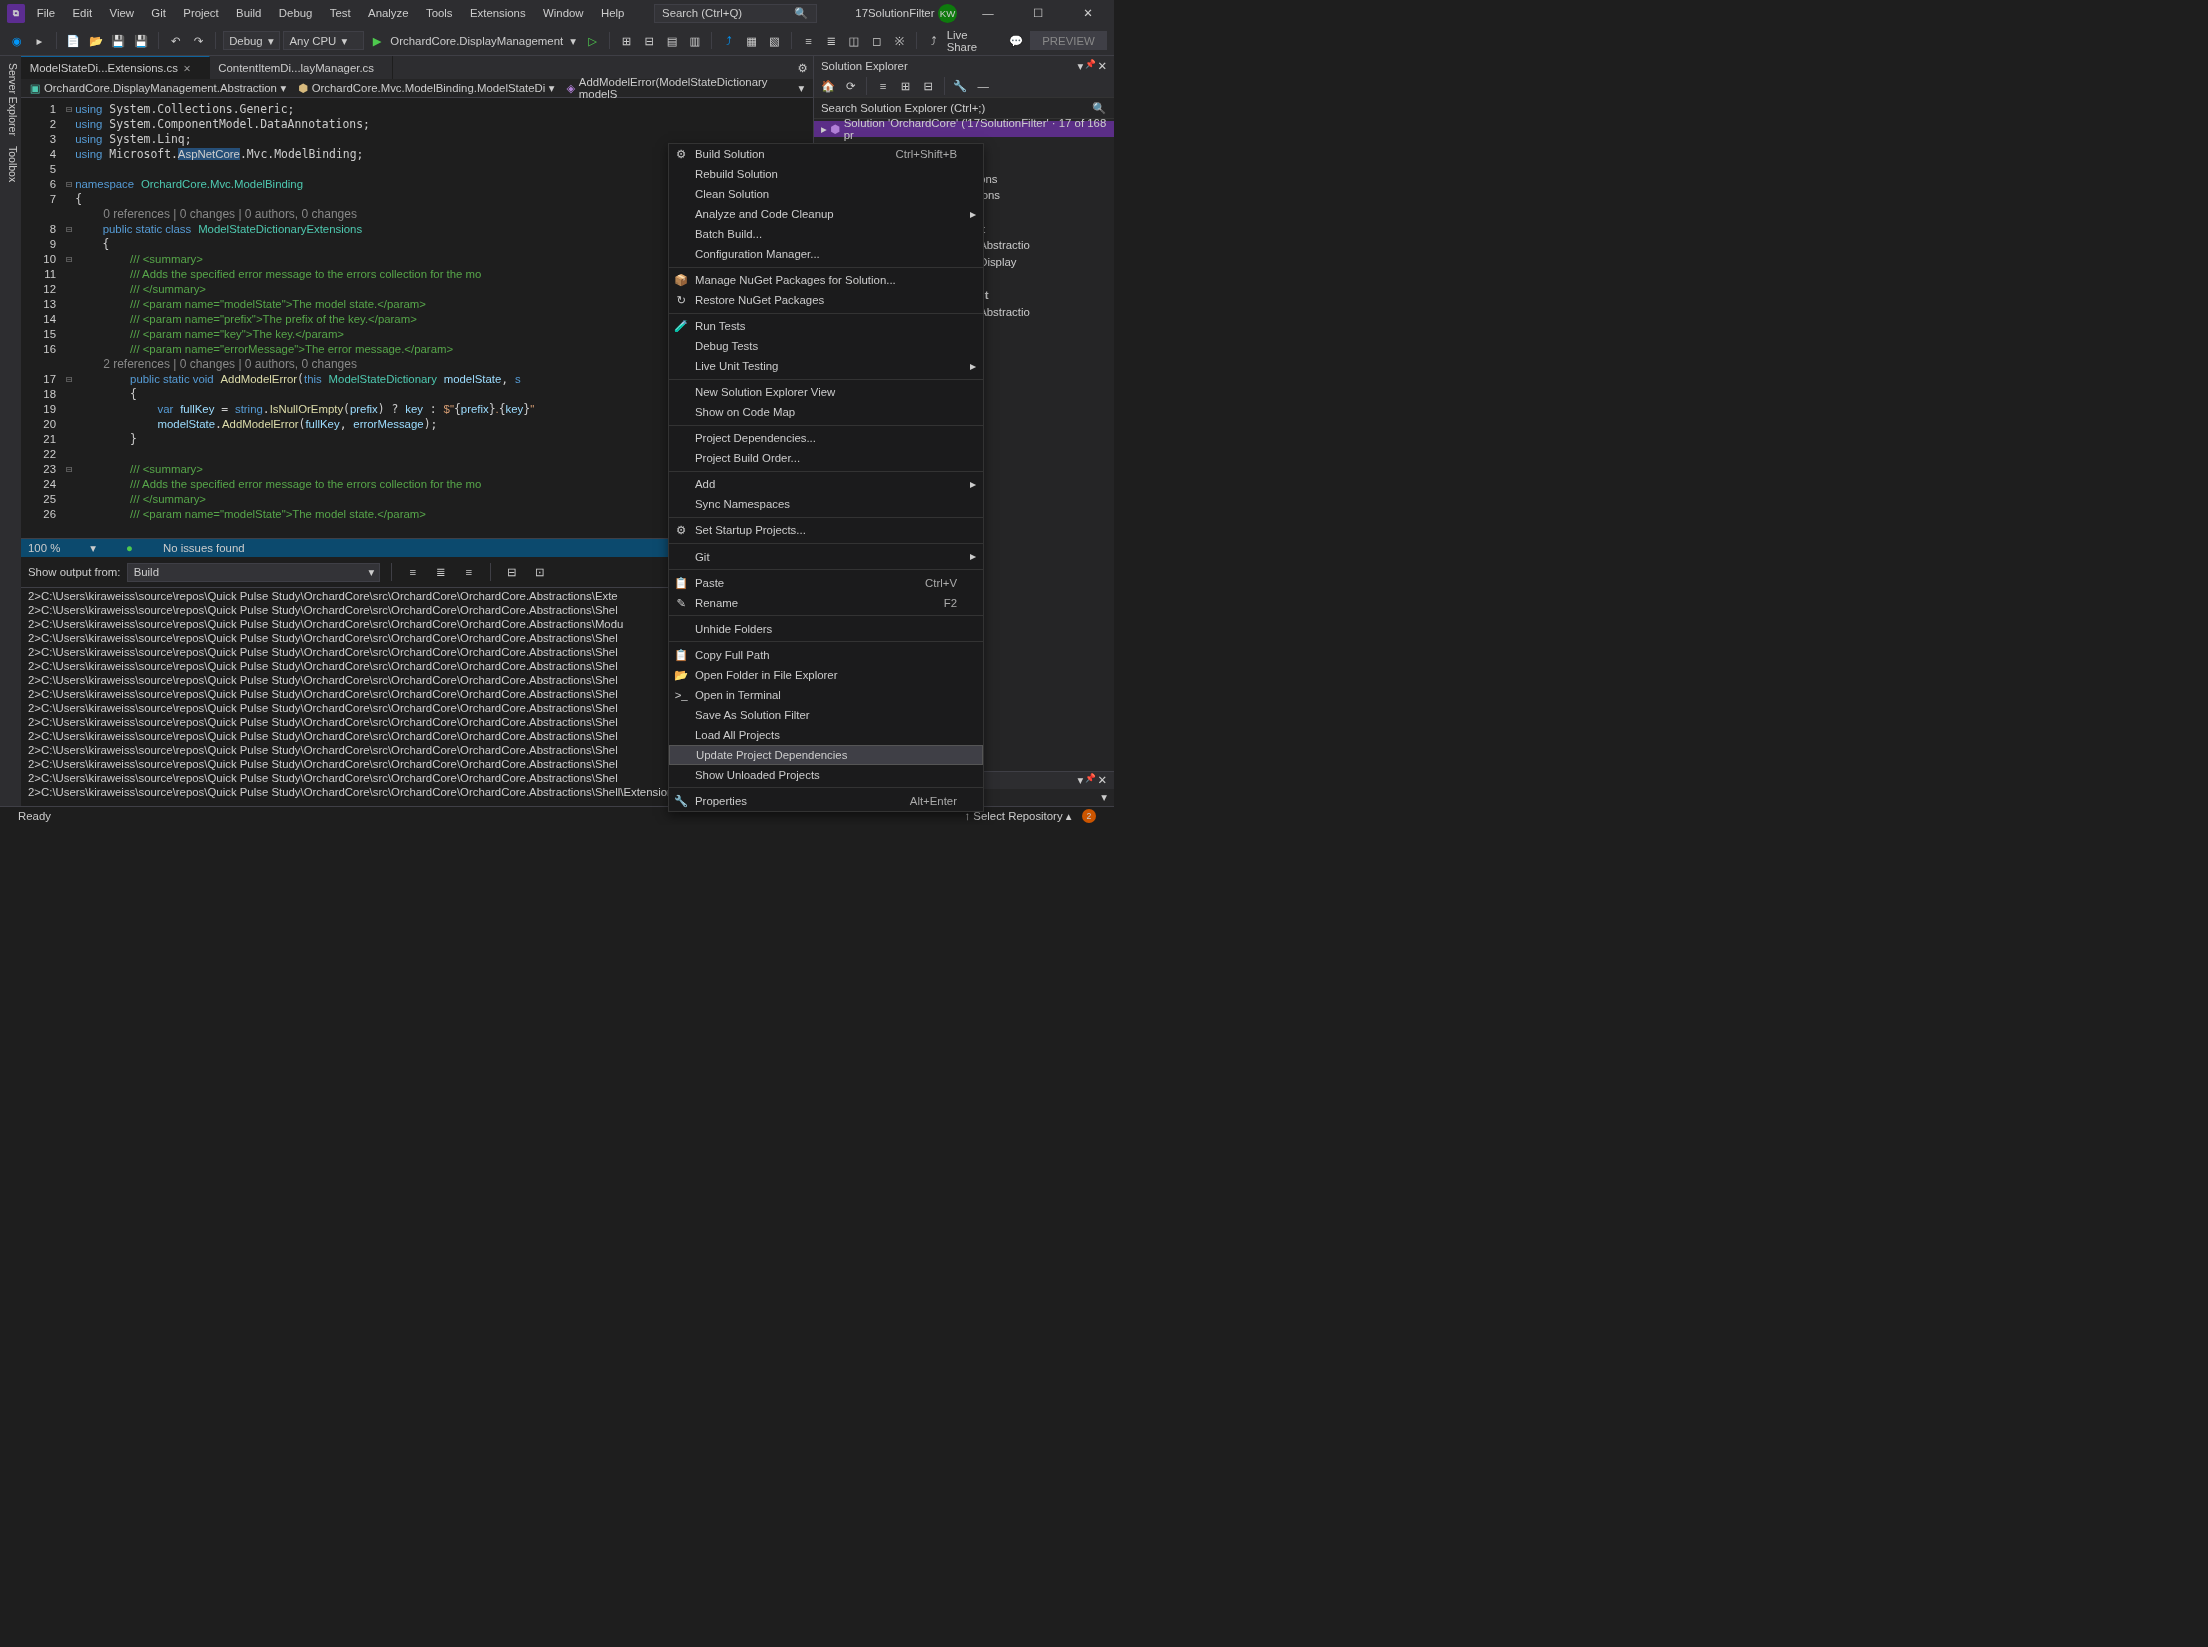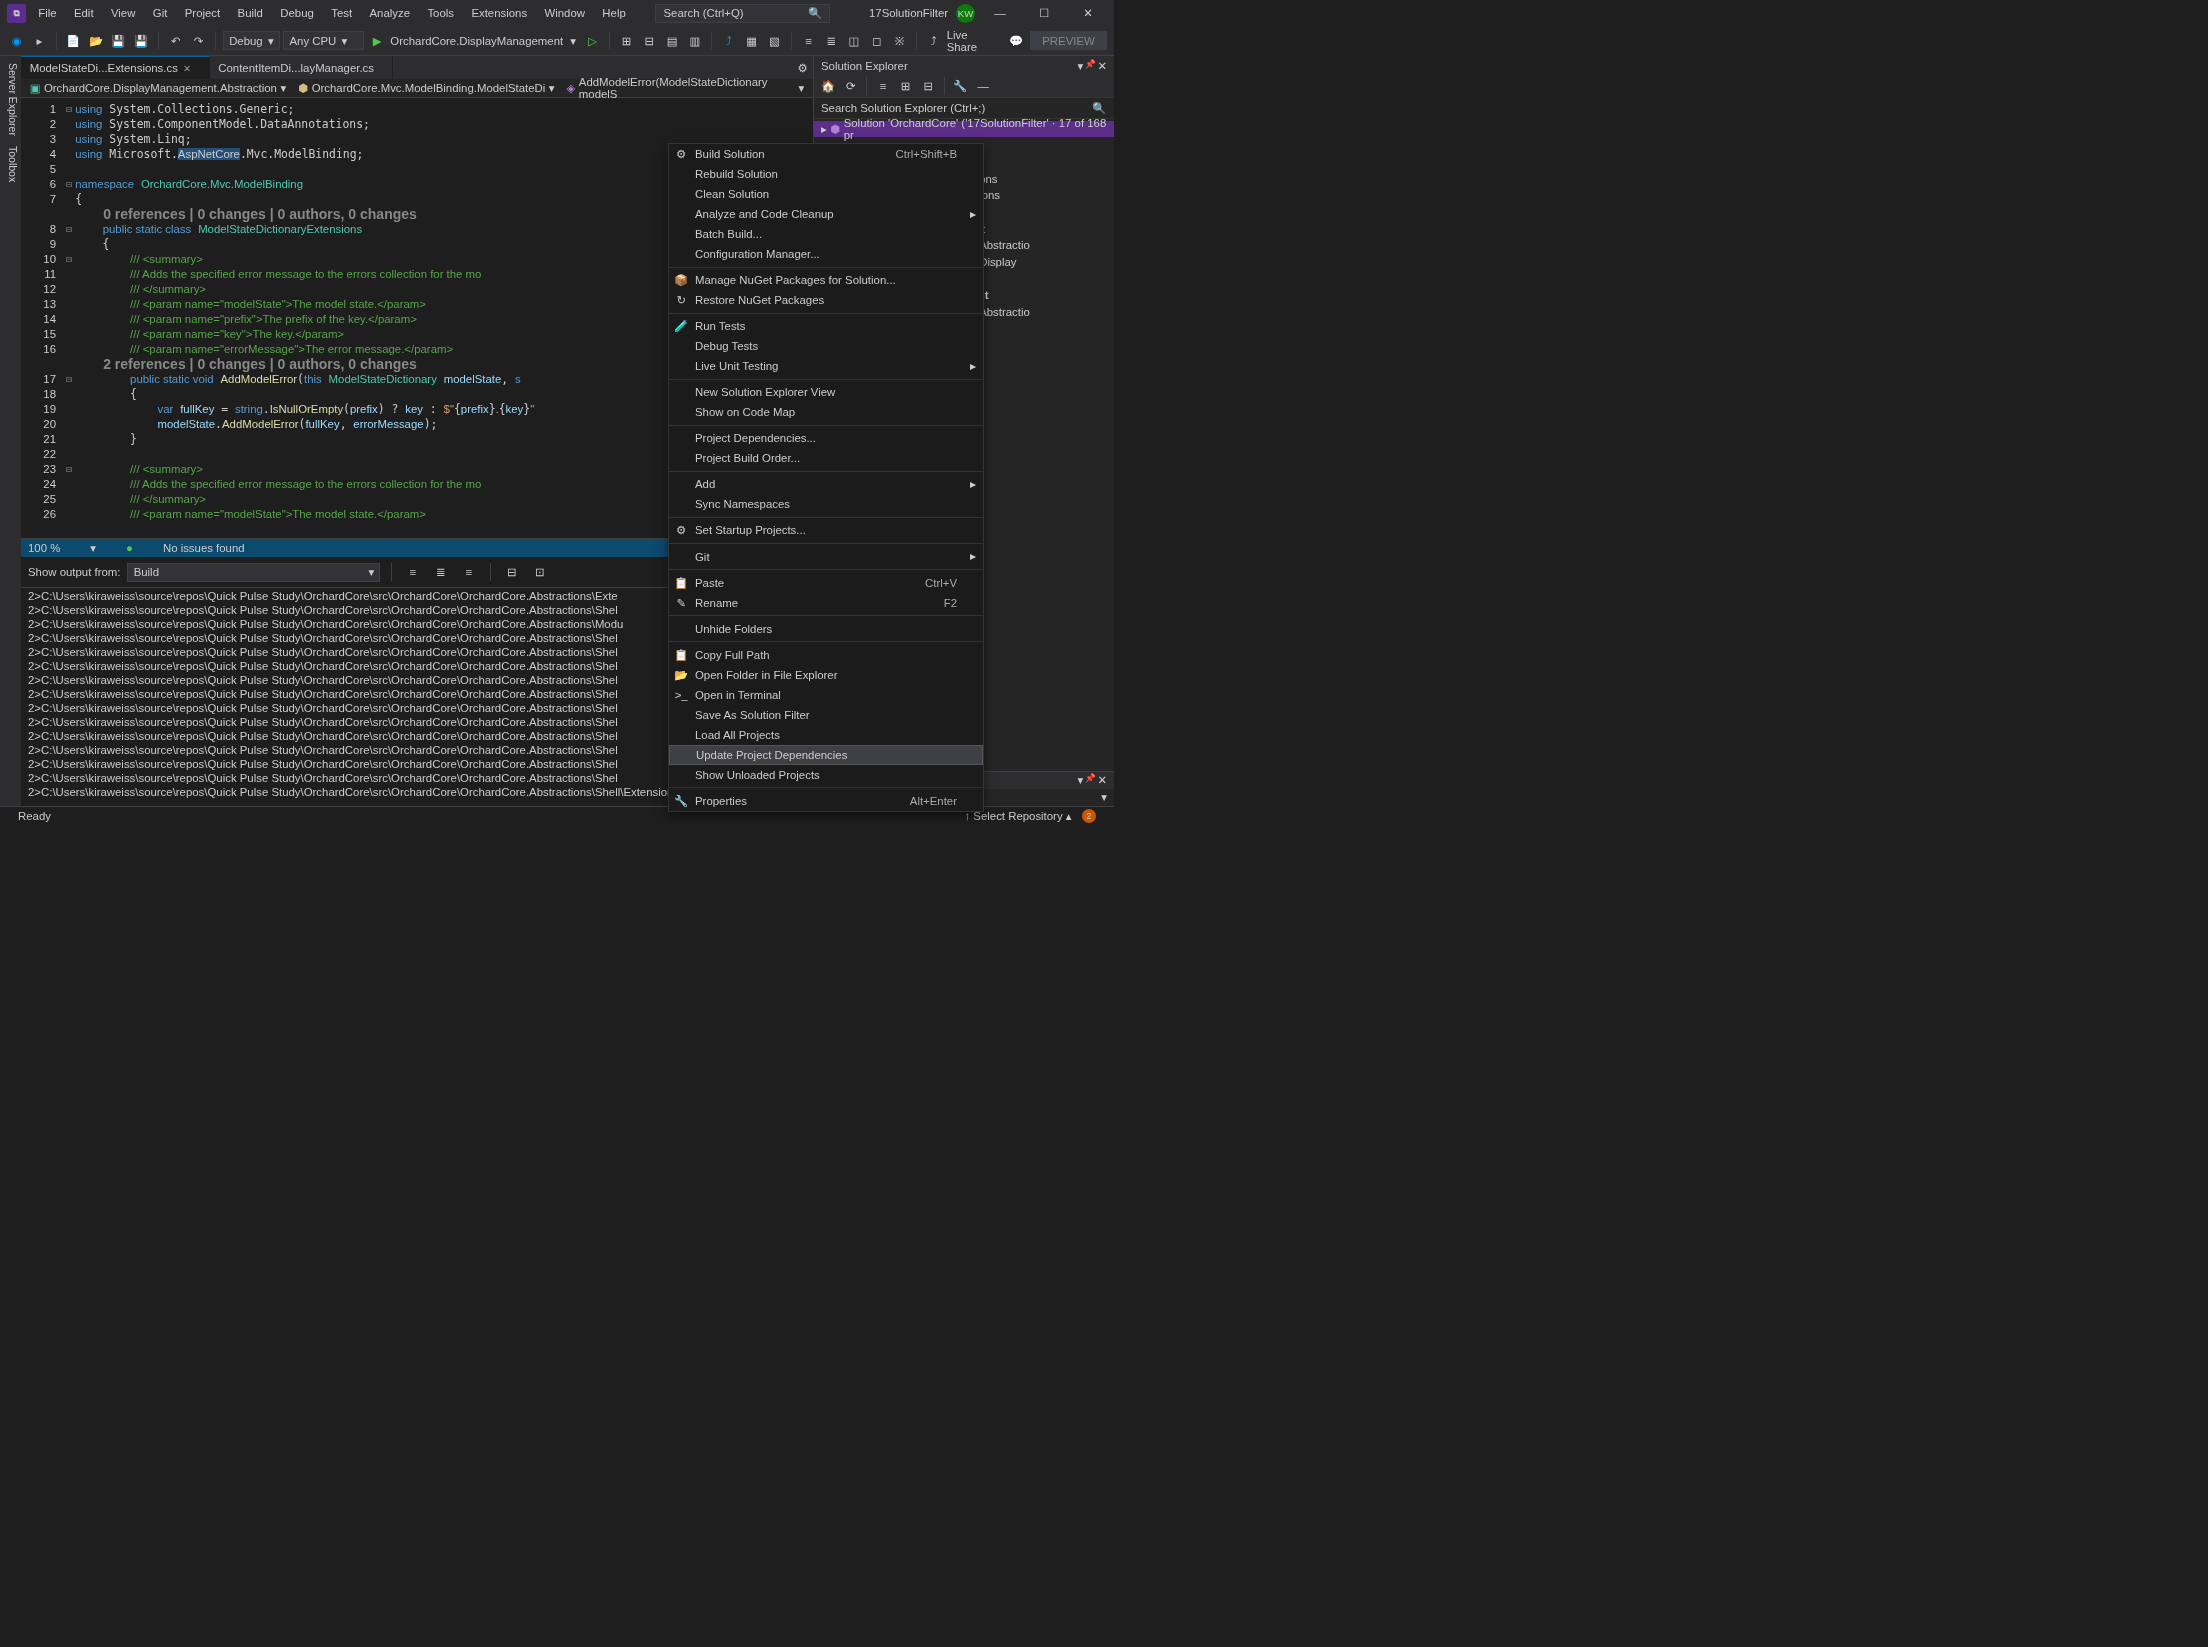--- a/index.html
+++ b/index.html
@@ -2,21 +2,21 @@
 <html><head>
 <meta charset="utf-8">
 <style>
 * { margin:0; padding:0; box-sizing:border-box; font-family:"Segoe UI",sans-serif; font-size:11.4px; color:#ccc; }
 body { background:#1e1e1e; width:1114px; height:825px; overflow:hidden; position:relative; }
 .titlebar { height:26px; background:#2d2d30; display:flex; align-items:center; padding:0 7px; gap:3.5px; }
 .logo { width:19px; height:19px; background:#5c2d91; border-radius:1.7px; display:flex; align-items:center; justify-content:center; font-size:8.7px; font-weight:bold; }
 .menu-item { padding:3.5px 8.7px; cursor:default; color:#ccc; }
 .search-box { background:#333337; border:0.9px solid #3f3f46; padding:1.7px 7px; width:175px; height:19px; color:#999; margin-left:17.5px; display:flex; align-items:center; justify-content:space-between; }
 .sln-name { margin-left:35px; color:#ccc; }
-.title-right { margin-left:auto; display:flex; gap:6px; align-items:center;text-align:right; }
+.title-right { margin-left:auto; display:flex; gap:12px; align-items:center;text-align:right; }
 .avatar { width:19px; height:19px; border-radius:50%; background:#0e7a0d; display:flex; align-items:center; justify-content:center; font-size:9.6px; }
 .win-btn { width:38px; height:26px; display:flex; align-items:center; justify-content:center; color:#ccc; }
 .toolbar { height:30px; background:#2d2d30; display:flex; align-items:center; padding:0 7px; gap:3.5px; border-bottom:0.9px solid #3f3f46; }
 .tb-btn { width:21px; height:21px; display:flex; align-items:center; justify-content:center; color:#ccc; }
 .tb-sep { width:0.9px; height:17.5px; background:#3f3f46; margin:0 3.5px; }
 .tb-dd { background:#333337; border:0.9px solid #3f3f46; padding:1.7px 5.2px; height:19px; display:flex; align-items:center; gap:5.2px; }
 .play { color:#4ec94e; }
 .preview-btn { padding:3.5px 12.2px; background:#3f3f46; color:#888; margin-left:auto; }
 .main { display:flex; height:calc(100% - 26px - 30px - 19px); }
 .left-rail { width:21px; background:#2d2d30; writing-mode:vertical-rl; text-orientation:mixed; padding:7px 1.7px; display:flex; gap:10.5px; }
@@ -28,21 +28,21 @@
 .close-x { font-size:9.6px; color:#999; }
 .breadcrumb { height:19px; background:#252526; display:flex; align-items:center; padding:0 3.5px; gap:1.7px; font-size:10.5px; border-bottom:0.9px solid #3f3f46; }
 .bc-seg { padding:1.7px 5.2px; display:flex; align-items:center; gap:3.5px; }
 .editor { flex:1; display:flex; background:#1e1e1e; font-family:Consolas,monospace; font-size:11.4px; overflow:hidden; position:relative; }
 .gutter { width:42px; background:#1e1e1e; text-align:right; padding:3.5px 7px 3.5px 0; color:#2b91af; }
 .gutter div { height:15px; line-height:15px; }
 .fold { width:12.2px; padding-top:3.5px; }
 .fold div { height:15px; display:flex; align-items:center; justify-content:center; color:#888; font-size:7.9px; }
 .code { flex:1; padding:3.5px 0; overflow:hidden; }
 .code-line { height:15px; line-height:15px; white-space:pre; font-family:Consolas,monospace; font-size:11.4px; }
-.lens { color:#888; font-size:14px; height:15px; line-height:15px; padding-left:28px;font-weight:bold; }
+.lens { color:#888; font-size:12px; height:15px; line-height:15px; padding-left:28px; }
 .kw { color:#569cd6; }
 .type { color:#4ec9b0; }
 .str { color:#d69d73; }
 .cmt { color:#57a64a; }
 .method { color:#dcdcaa; }
 .param { color:#9cdcfe; }
 .var { color:#9cdcfe; }
 .sel { background:#264f78; }
 .editor-status { height:19px; background:#0c4a6e; display:flex; align-items:center; padding:0 7px; gap:30px; font-size:9.6px; border-top:0.9px solid #3f3f46; }
 .output-panel { background:#1e1e1e; }

